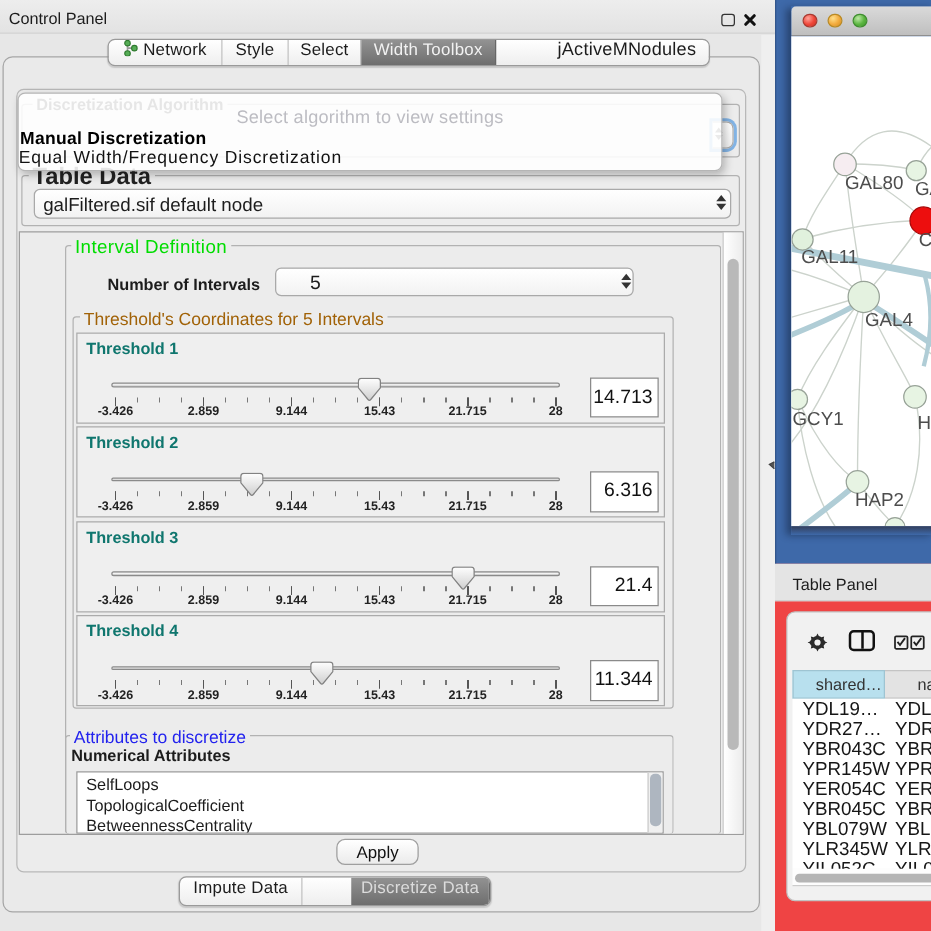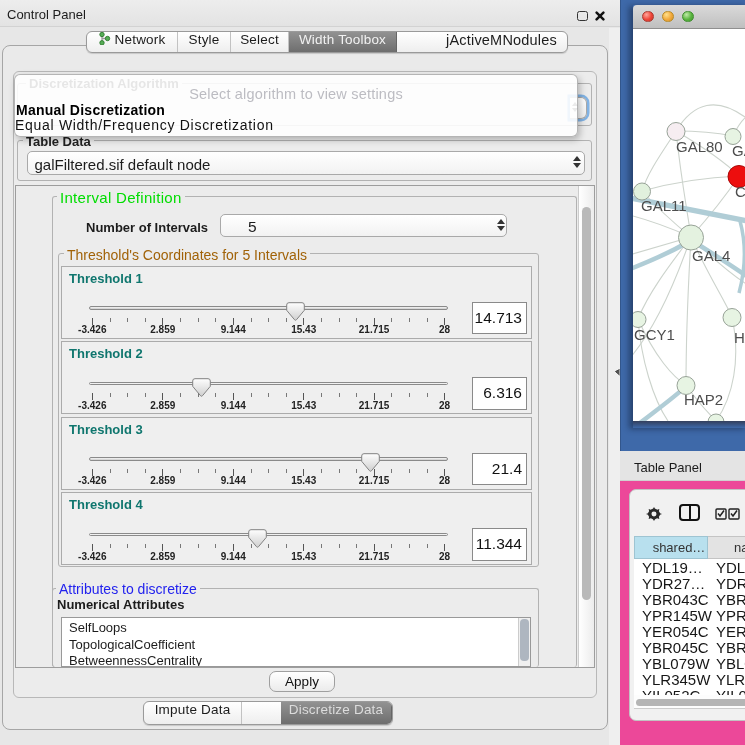--- a/index.html
+++ b/index.html
@@ -48,21 +48,21 @@
 
   <div class="abs gbox" style="left:17px;top:82.5px;width:575px;height:43.5px;"></div>
   <div class="abs bold" style="left:26px;top:76px;font-size:13px;color:#333;background:#ececec;padding:0 3px;">Discretization Algorithm</div>
   <div class="abs" style="left:570px;top:97px;width:17px;height:22px;background:linear-gradient(#ffffff,#f0f0f0);border:1px solid #a9a9a9;border-radius:0 6px 6px 0;border-left:none;box-shadow:0 0 0 2.5px rgba(95,160,225,0.75);"></div>
   <div class="arrows" style="left:572px;top:102px;opacity:.8;">
       <div class="arrup" style="border-left-width:3.5px;border-right-width:3.5px;border-bottom-width:4.5px;margin-bottom:2px;"></div>
       <div class="arrdn" style="border-left-width:3.5px;border-right-width:3.5px;border-top-width:4.5px;"></div>
     </div>
 
   <div class="abs gbox" style="left:17px;top:140px;width:575px;height:41px;"></div>
-  <div class="abs gtitle bold" style="left:23px;top:135px;color:#222;font-size:13px;">Table Data</div>
+  <div class="abs gtitle bold" style="left:23px;top:135px;color:#222;font-size:19px;">Table Data</div>
   <div class="abs combo" style="left:27px;top:151px;width:558px;height:24px;">
     <div class="abs" style="left:6.5px;top:3.5px;font-size:15px;color:#1c1c1c;">galFiltered.sif default node</div>
     <div class="arrows" style="left:545px;top:4px;">
         <div class="arrup"></div>
         <div class="arrdn"></div>
       </div>
   </div>
 
   <div class="abs" style="left:15px;top:185px;width:580px;height:483px;border:1px solid #9d9d9d;background:#ececec;"></div>
 
@@ -197,21 +197,21 @@
   <div class="abs bold" style="left:16px;top:101.5px;font-size:14px;letter-spacing:0.25px;color:#000;">Manual Discretization</div>
   <div class="abs" style="left:15px;top:116.5px;font-size:14px;letter-spacing:0.7px;color:#111;">Equal Width/Frequency Discretization</div>
 
 </div>
 
 <div class="abs" style="left:609px;top:28px;width:11px;height:717px;background:#efefef;"></div>
 <svg class="abs" style="left:613px;top:368px;" width="8" height="8" viewBox="0 0 8 8">
     <path d="M6.5,7 L2.5,3.5 L6.5,1.5" fill="#555" stroke="#444" stroke-width="1"></path>
   </svg>
 
-<div class="abs" style="left:620px;top:0;width:125px;height:745px;background:#ec4899;">
+<div class="abs" style="left:620px;top:0;width:125px;height:745px;background:#ef4444;">
 
   <div class="abs" style="left:0;top:0;width:125px;height:451px;background:#3e69a9;border-left:1px solid #32568c;"></div>
 
   <div class="abs" style="left:13px;top:5px;width:116px;height:423px;box-shadow:-4px 1px 6px rgba(10,20,40,0.45);">
     <div class="abs" style="left:0;top:0;width:116px;height:24px;background:linear-gradient(#dadada,#bfbfbf);border-bottom:1px solid #8f8f8f;border-radius:4px 0 0 0;">
       <div class="abs" style="left:9px;top:5.5px;width:11.5px;height:11.5px;border-radius:50%;background:radial-gradient(circle at 35% 30%, #ffa59b, #ee4437 55%, #c4372c);border:0.5px solid #a93a31;"></div>
       <div class="abs" style="left:29px;top:5.5px;width:11.5px;height:11.5px;border-radius:50%;background:radial-gradient(circle at 35% 30%, #ffe08a, #f2a93b 55%, #cf8f27);border:0.5px solid #b98a24;"></div>
       <div class="abs" style="left:49px;top:5.5px;width:11.5px;height:11.5px;border-radius:50%;background:radial-gradient(circle at 35% 30%, #c0eaa8, #58b43e 55%, #459733);border:0.5px solid #3f8e2f;"></div>
     </div>
     <div class="abs" style="left:0;top:24px;width:116px;height:392px;background:#fff;overflow:hidden;">

